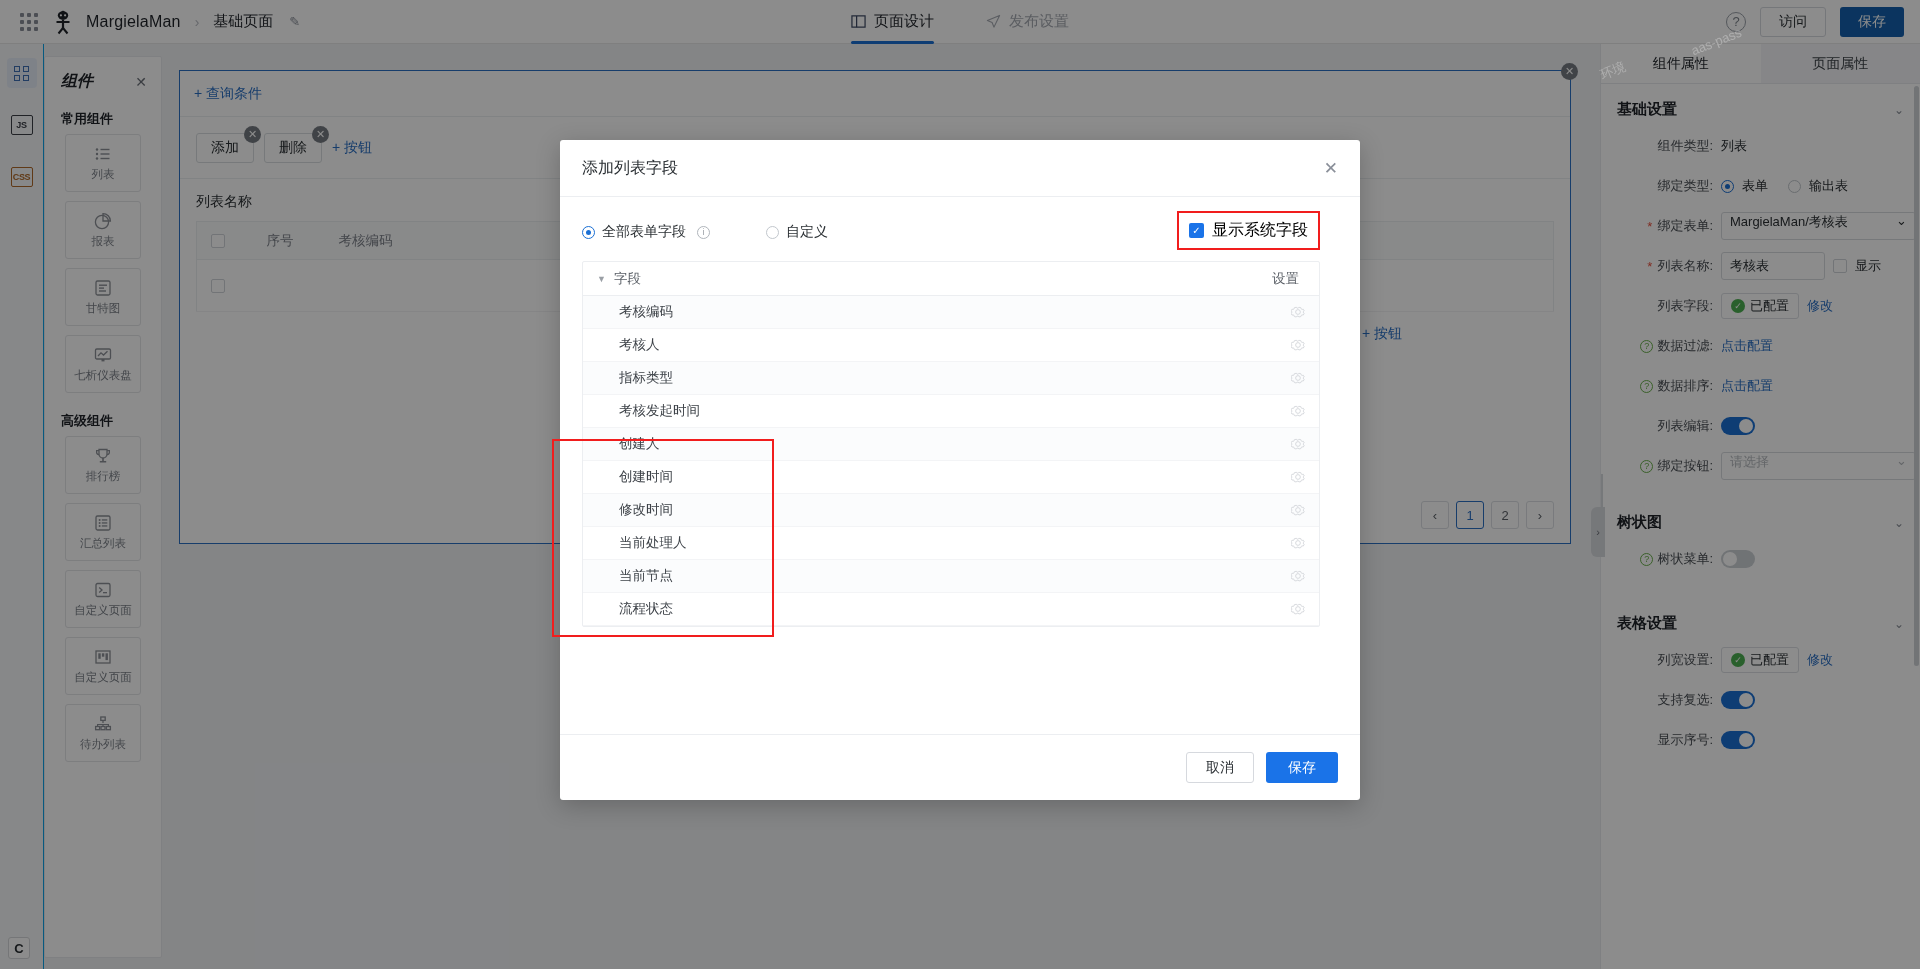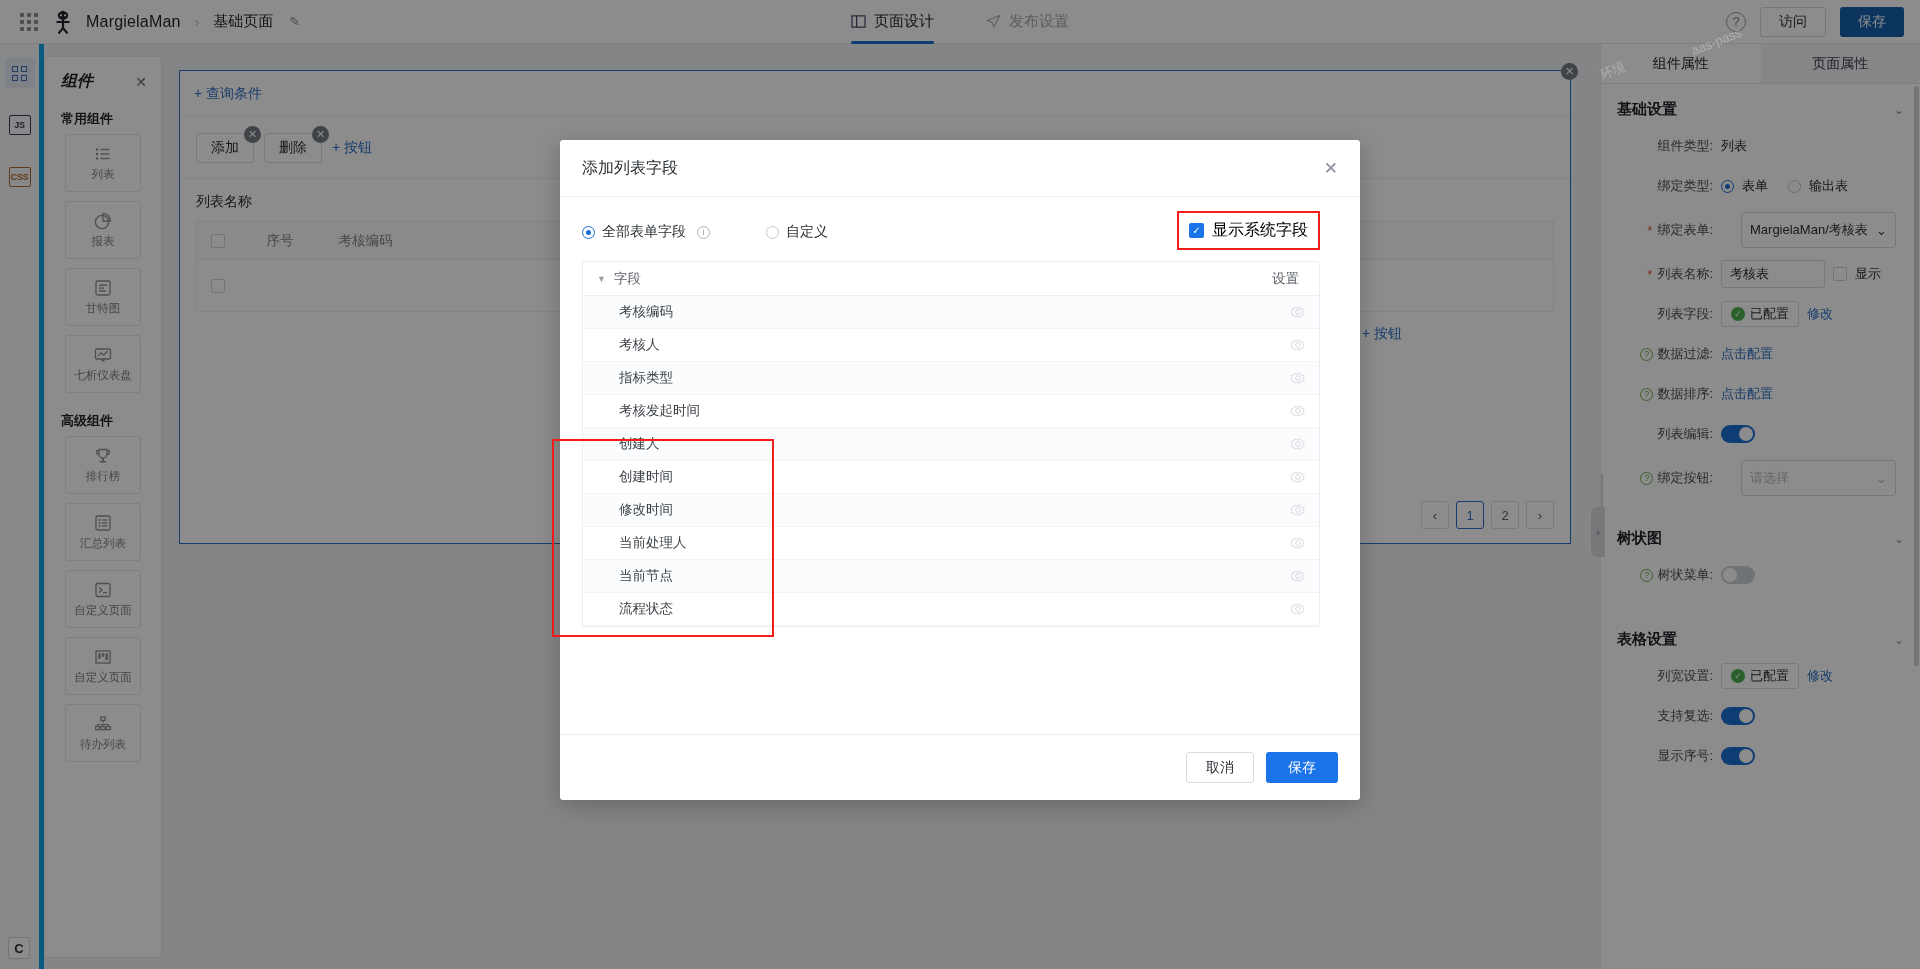--- a/index.html
+++ b/index.html
@@ -39,21 +39,21 @@
   .tb-right { margin-left: auto; display: flex; align-items: center; gap: 14px; padding-right: 16px; }
   .help-circ { width: 20px; height: 20px; border-radius: 50%; border: 1.4px solid #9aa0a8;
     color: #7d838b; font-size: 13px; display: flex; align-items: center; justify-content: center; }
   .btn-ghost { height: 30px; padding: 0 18px; border: 1px solid #d6d9de; background: #fff;
     border-radius: 3px; color: #2b3034; font-size: 14px; display: flex; align-items: center; cursor: pointer;}
   .btn-primary-top { height: 30px; padding: 0 18px; background: #1460ad; color: #fff;
     border-radius: 3px; font-size: 14px; display: flex; align-items: center; border: none; cursor: pointer;}
 
   
   .rail { position: absolute; left: 0; top: 44px; width: 44px; height: 925px;
-    background: #f6f7f9; border-right: 5px solid #0ea5e9; display: flex; flex-direction: column;
+    background: #f6f7f9; border-right: 1px solid #0ea5e9; display: flex; flex-direction: column;
     align-items: center; padding-top: 14px; gap: 22px; }
   .rail-btn { width: 30px; height: 30px; border-radius: 4px; display:flex; align-items:center;
     justify-content:center; cursor:pointer; }
   .rail-btn.sel { background: #e6edf7; }
   .mini-grid { display:grid; grid-template-columns: repeat(2, 6px); grid-template-rows: repeat(2,6px);
     gap:3px; }
   .mini-grid i { width:6px;height:6px;border:1.3px solid #3f6fb5; display:block; }
   .chip { width: 22px; height: 20px; border: 1.4px solid #3b3f46; border-radius: 2px;
     font-size: 9px; font-weight: bold; color: #3b3f46; display:flex; align-items:center;
     justify-content:center; letter-spacing:-.3px;}
@@ -117,33 +117,33 @@
   .right-panel { position: absolute; right: 0; top: 44px; width: 320px; height: 925px;
     background: #fff; border-left: 1px solid #e8eaed; overflow: hidden; }
   .rp-tabs { display:flex; height: 40px; background:#f4f5f7; border-bottom: 1px solid #e8eaed; }
   .rp-tab { flex:1; display:flex; align-items:center; justify-content:center; font-size: 14px;
     color:#3d4248; cursor:pointer; }
   .rp-tab.active { background: #fff; color:#1f2329; }
   .sec-head { display:flex; align-items:center; justify-content:space-between;
     padding: 16px 16px 10px 16px; }
   .sec-title { font-size: 15px; font-weight: bold; color:#1f2329; }
   .chev { color:#8a8f99; font-size: 12px; cursor:pointer;}
-  .frow { display:flex; align-items:center; min-height: 34px; padding: 3px 24px 3px 0; margin-bottom: 6px;}
+  .frow { display:flex; align-items:center; min-height: 34px; padding: 3px 4px 3px 0; margin-bottom: 6px;}
   .flabel { width: 120px; text-align: right; padding-right: 8px; font-size: 13px; color:#4a4f55;
     display:flex; align-items:center; justify-content:flex-end; gap:4px;}
   .req { color:#e8513f; margin-right:1px; }
   .q-ic { width: 13px; height: 13px; border-radius:50%; border:1px solid #6ab04c; color:#6ab04c;
     font-size:9px; display:flex; align-items:center; justify-content:center; }
   .fval { font-size: 13px; color:#2b3034; display:flex; align-items:center; gap:8px; flex:1;}
   .radio { width:13px; height:13px; border-radius:50%; border:1px solid #c2c7cd; display:inline-block; position:relative;}
   .radio.on { border-color:#1a6fd4; }
   .radio.on::after{content:"";position:absolute;left:3px;top:3px;width:5px;height:5px;border-radius:50%;background:#1a6fd4;}
-  .select { height: 36px; flex:1; border:1px solid #d8dbdf; border-radius:3px; background:#fff;
-    display:flex; align-items:center; padding: 0 8px; font-size: 13px; color:#2b3034;
-    justify-content: space-between; cursor:pointer;margin-left:20px;}
+  .select { height: 28px; flex:1; border:1px solid #d8dbdf; border-radius:3px; background:#fff;
+    display:flex; align-items:flex-start; padding: 0 8px; font-size: 13px; color:#2b3034;
+    justify-content: space-between; cursor:pointer;}
   .select.ph { color:#b5b9be; }
   .input { height: 28px; width: 104px; border:1px solid #d8dbdf; border-radius:3px; background:#fff;
     display:flex; align-items:center; padding: 0 8px; font-size: 13px; color:#2b3034;}
   .pill { height: 26px; border:1px solid #dcdfe3; border-radius:3px; background:#fff; padding: 0 9px;
     display:flex; align-items:center; gap:5px; font-size: 13px; color:#2b3034;}
   .ok-dot { width:14px;height:14px;border-radius:50%;background:#4caf50;color:#fff;font-size:9px;
     display:flex;align-items:center;justify-content:center;}
   .a-blue { color:#2a6fc4; font-size:13px; cursor:pointer; }
   .sw { width: 34px; height: 18px; border-radius: 9px; background:#cdd1d6; position:relative; cursor:pointer;}
   .sw.on { background:#1a6fd4; }

